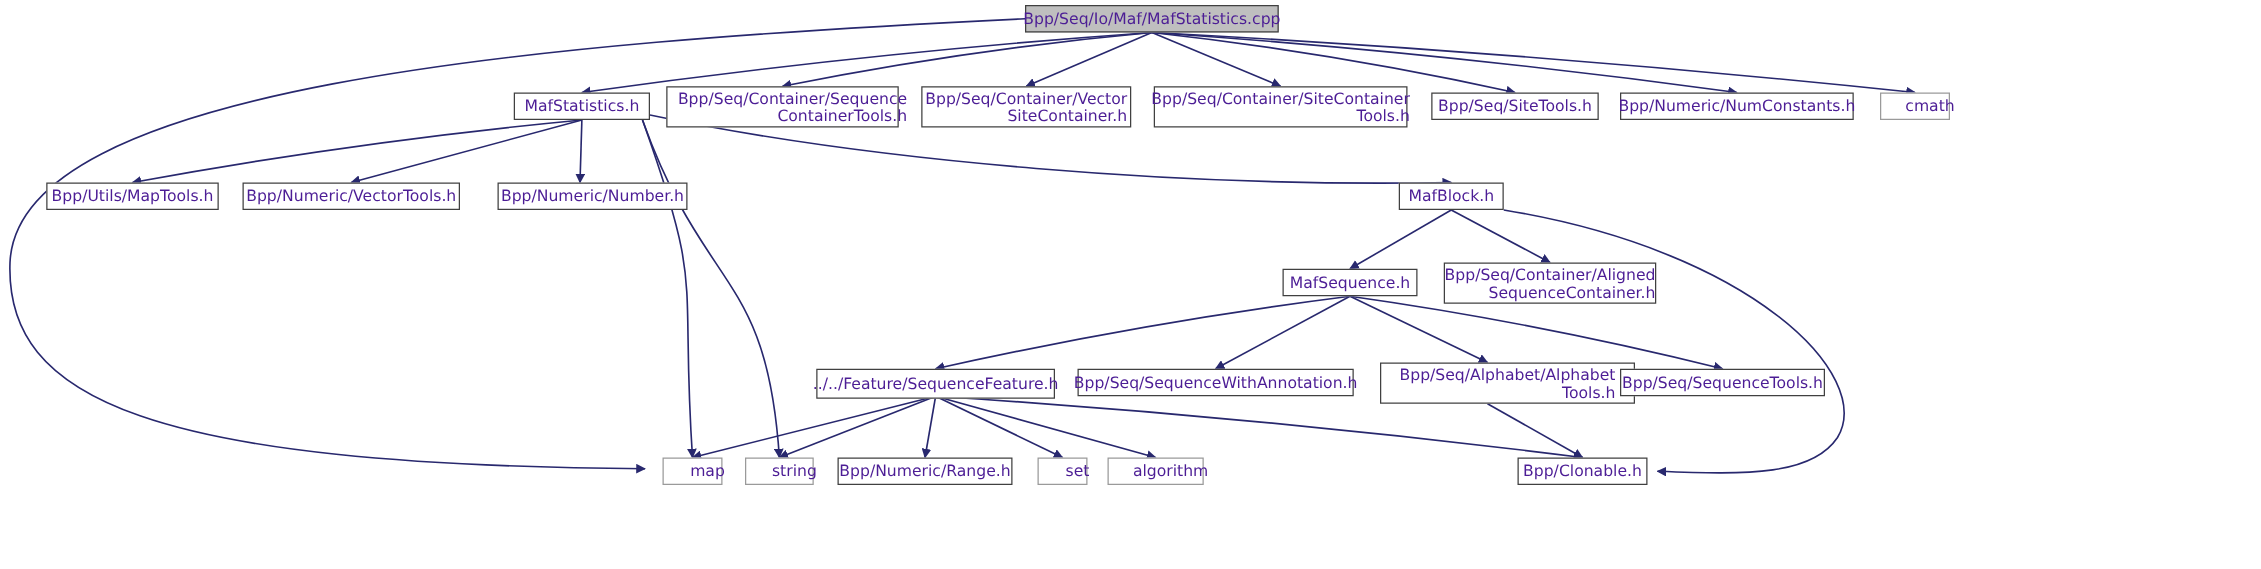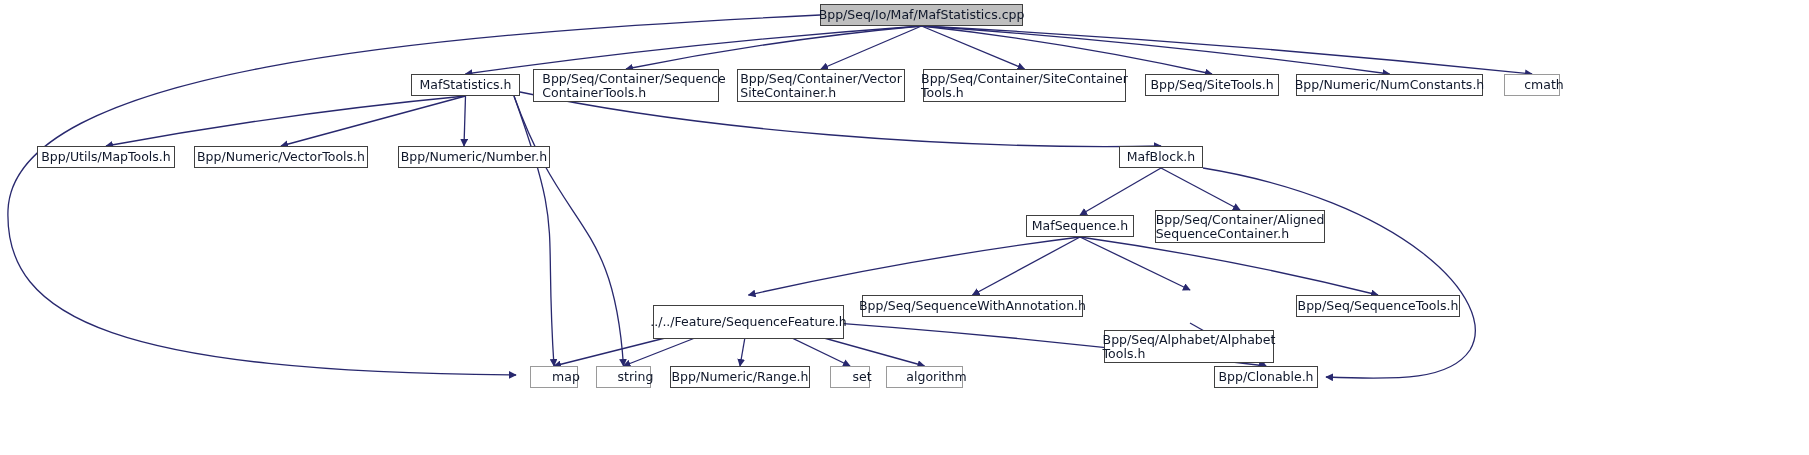--- a/index.html
+++ b/index.html
@@ -9,25 +9,25 @@
     background:#ffffff;
     font-family:"DejaVu Sans","Liberation Sans",sans-serif;
     overflow:hidden;
   }
   svg#edges{position:absolute;left:0;top:0;width:1809px;height:455px;pointer-events:none;}
   .node{
     position:absolute;
     box-sizing:border-box;
     border:1px solid #404040;
     background:#ffffff;
-    color:#0f172a;
+    color:#4c1d95;
     display:flex;
     align-items:center;
     justify-content:center;
-    text-align:left;
+    text-align:right;
     font-size:12.5px;
     line-height:14px;
     white-space:pre-line;
     letter-spacing:0px;
   }
   .node.root{
     background:#bfbfbf;
     border:1px solid #404040;
     font-weight:normal;
   }
@@ -89,23 +89,23 @@
       <div class="node" style="left: 1145px; top: 74px; width: 134px; height: 22px;">Bpp/Seq/SiteTools.h</div>
       <div class="node" style="left: 1296px; top: 74px; width: 187px; height: 22px;">Bpp/Numeric/NumConstants.h</div>
       <div class="node plain" style="left: 1504px; top: 74px; width: 56px; height: 22px;">cmath</div>
       <div class="node" style="left: 37px; top: 146px; width: 138px; height: 22px;">Bpp/Utils/MapTools.h</div>
       <div class="node" style="left: 194px; top: 146px; width: 174px; height: 22px;">Bpp/Numeric/VectorTools.h</div>
       <div class="node" style="left: 388px; top: 146px; width: 152px; height: 22px; margin-left: 10px;">Bpp/Numeric/Number.h</div>
       <div class="node" style="left: 1119px; top: 146px; width: 84px; height: 22px;">MafBlock.h</div>
       <div class="node" style="left: 1026px; top: 215px; width: 108px; height: 22px;">MafSequence.h</div>
       <div class="node" style="left: 1155px; top: 210px; width: 170px; height: 33px;">Bpp/Seq/Container/Aligned
 SequenceContainer.h</div>
-      <div class="node" style="left: 653px; top: 305px; width: 191px; height: 34px;">../../Feature/SequenceFeature.h</div>
+      <div class="node" style="left: 653px; top: 295px; width: 191px; height: 24px;">../../Feature/SequenceFeature.h</div>
       <div class="node" style="left: 862px; top: 295px; width: 221px; height: 22px;">Bpp/Seq/SequenceWithAnnotation.h</div>
-      <div class="node" style="left: 1104px; top: 290px; width: 170px; height: 33px; margin-top: 40px;">Bpp/Seq/Alphabet/Alphabet
+      <div class="node" style="left: 1104px; top: 290px; width: 204px; height: 33px;">Bpp/Seq/Alphabet/Alphabet
 Tools.h</div>
       <div class="node" style="left: 1296px; top: 295px; width: 164px; height: 22px;">Bpp/Seq/SequenceTools.h</div>
       <div class="node plain" style="left: 530px; top: 366px; width: 48px; height: 22px;">map</div>
       <div class="node plain" style="left: 596px; top: 366px; width: 55px; height: 22px;">string</div>
       <div class="node" style="left: 670px; top: 366px; width: 140px; height: 22px;">Bpp/Numeric/Range.h</div>
       <div class="node plain" style="left: 830px; top: 366px; width: 40px; height: 22px;">set</div>
       <div class="node plain" style="left: 886px; top: 366px; width: 77px; height: 22px;">algorithm</div>
       <div class="node" style="left: 1214px; top: 366px; width: 104px; height: 22px;">Bpp/Clonable.h</div>
     </div>
 </div>

